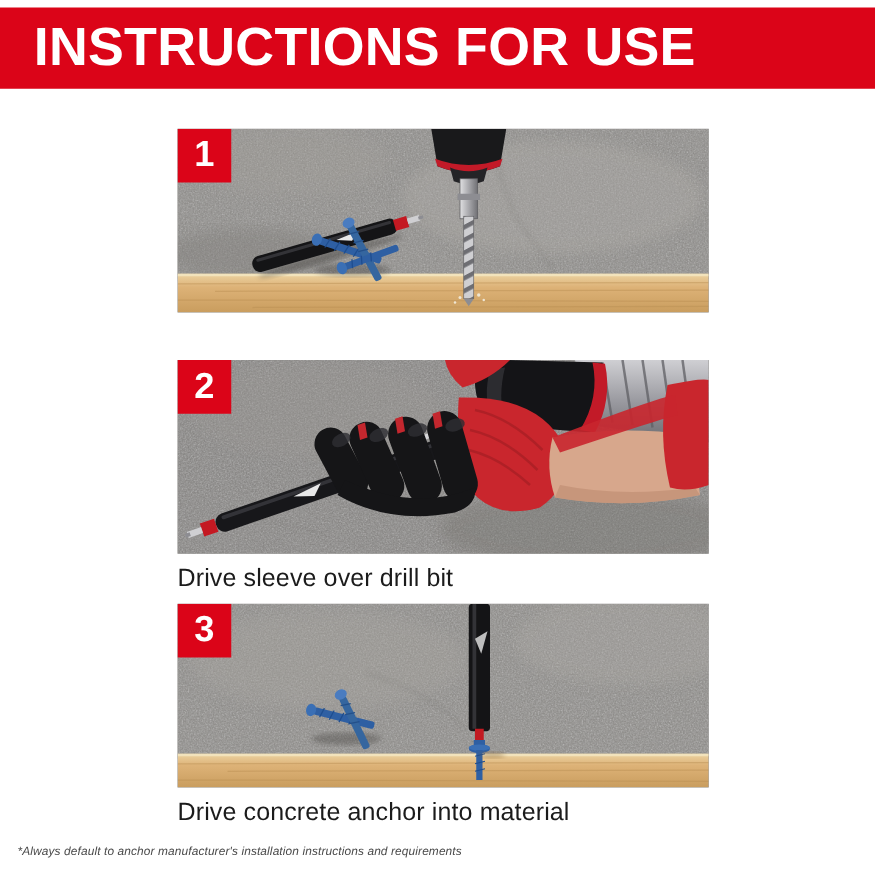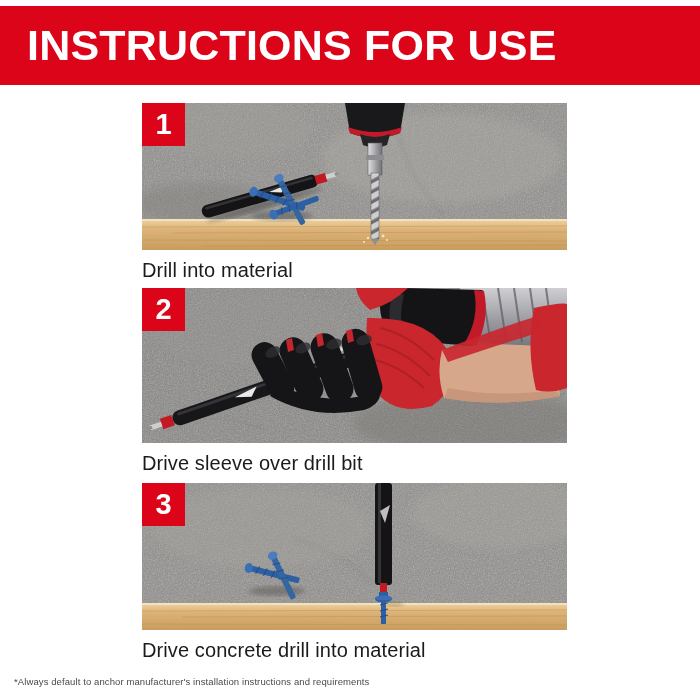--- a/index.html
+++ b/index.html
@@ -1,21 +1,21 @@
 <!DOCTYPE html>
 <html><head>
 <meta charset="utf-8">
 <style>
   html,body{margin:0;padding:0;}
   body{
     width:700px;height:700px;position:relative;background:#ffffff;
     font-family:"Liberation Sans", sans-serif;overflow:hidden;
   }
   .banner{
-    position:absolute;left:0;top:6px;width:700px;height:79px;
+    position:absolute;left:0;top:6px;width:700px;height:65px;
     background:#DB0418;display:flex;align-items:center;
   }
   .banner h1{
     margin:0;padding:0 0 0 27px;color:#ffffff;font-size:43px;font-weight:700;
     letter-spacing:0.2px;white-space:nowrap;
   }
   .step{position:absolute;left:142px;width:425px;}
   .step-1{top:103px;}
   .step-2{top:288px;}
   .step-3{top:483px;}
@@ -29,20 +29,21 @@
     color:#ffffff;font-size:29px;font-weight:700;display:flex;
     align-items:center;justify-content:center;z-index:5;
   }
   .caption{
     margin:0;padding-top:9px;font-size:20px;color:#1b1b1b;font-weight:400;
     letter-spacing:0.1px;
   }
   .footnote{
     position:absolute;left:14px;top:676px;font-size:9.5px;color:#4a4a4a;
     letter-spacing:0.1px;
+    font-style:italic;
   }
 </style>
 </head>
 <body>
 
 <div class="banner">
   <h1>INSTRUCTIONS FOR USE</h1>
 </div>
 
 <div class="step step-1">
@@ -156,21 +157,20 @@
               <line x1="156" y1="99" x2="154" y2="106"></line>
             </g>
           <ellipse cx="130" cy="103" rx="4" ry="5" fill="#3a6fb5"></ellipse>
         </g>
       </g>
     </svg>
     <div class="badge">
       <span>1</span>
     </div>
   </div>
-  <p class="caption">Drill into material</p>
 </div>
 
 <div class="step step-2">
   <div class="photo photo-2" aria-label="Gloved hand sliding black sleeve over the drill bit attached to a drill">
     <svg width="425" height="155" viewBox="0 0 425 155" xmlns="http://www.w3.org/2000/svg">
       <defs>
         <filter id="s2-noise" x="0%" y="0%" width="100%" height="100%">
           <feTurbulence type="fractalNoise" baseFrequency="0.8" numOctaves="3" seed="11" stitchTiles="stitch" result="t"></feTurbulence>
           <feColorMatrix in="t" type="saturate" values="0" result="d"></feColorMatrix>
           <feComponentTransfer in="d" result="na">
@@ -351,16 +351,16 @@
             <line x1="238" y1="128" x2="246" y2="126"></line>
             <line x1="238" y1="134" x2="246" y2="132"></line>
           </g>
         <ellipse cx="252" cy="121" rx="10" ry="2.5" fill="#8c6a3c" opacity="0.45" filter="url(#s3-blur2)"></ellipse>
       </g>
     </svg>
     <div class="badge">
       <span>3</span>
     </div>
   </div>
-  <p class="caption">Drive concrete drill into material</p>
+  <p class="caption">Drive concrete anchor into material</p>
 </div>
 
 <div class="footnote">*Always default to anchor manufacturer's installation instructions and requirements</div>
 
 </body></html>

